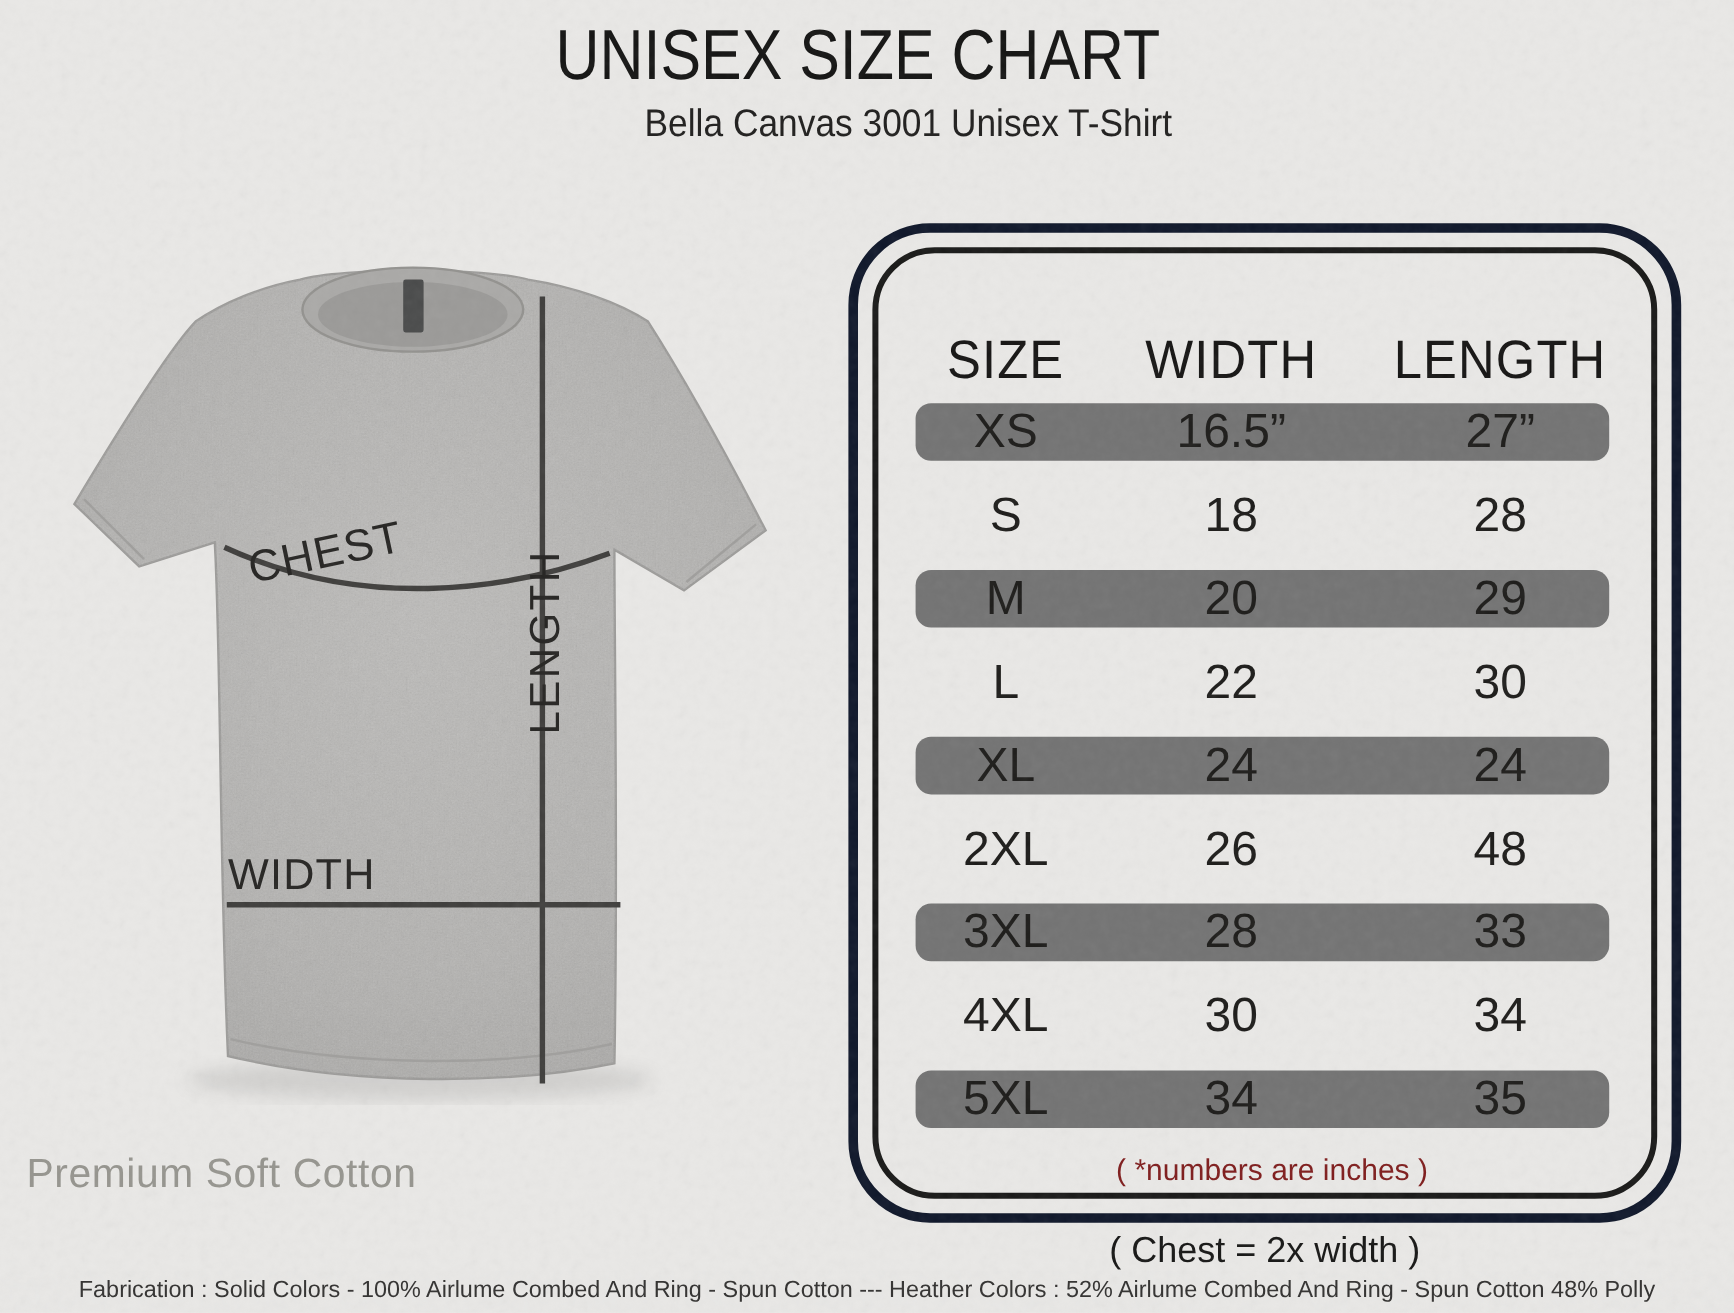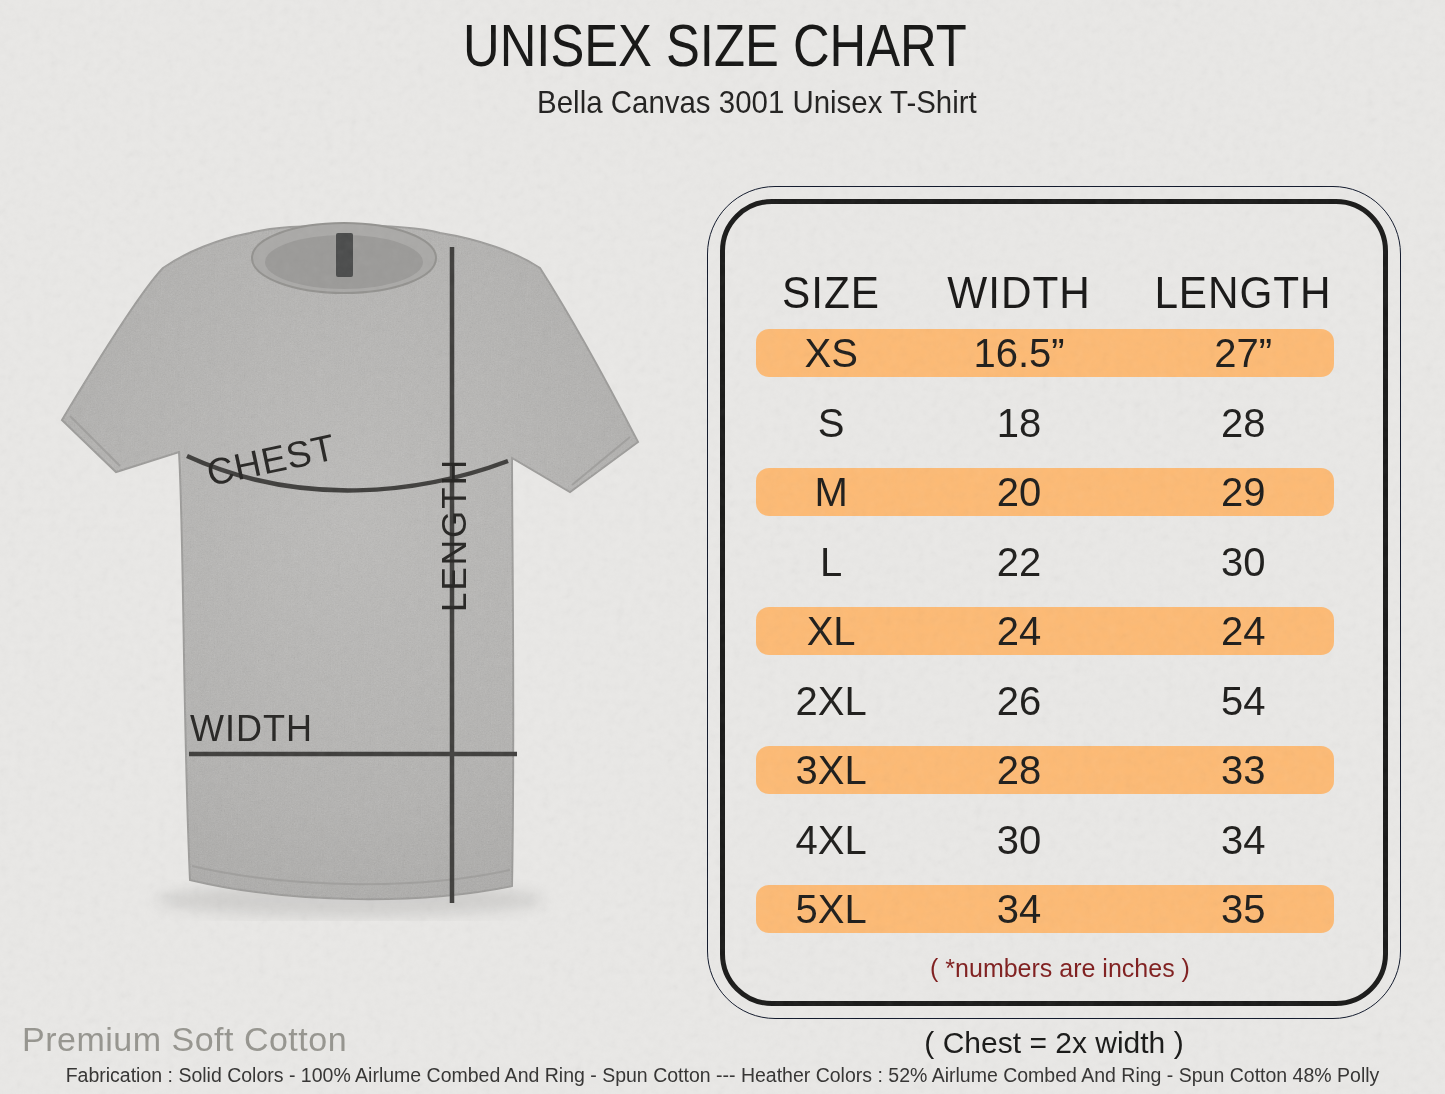--- a/index.html
+++ b/index.html
@@ -29,54 +29,54 @@
   
   .shirt-svg{position:absolute;left:0;top:0;width:700px;height:1000px;z-index:1;}
   .shirt-caption{
     position:absolute;left:102px;top:912px;width:500px;text-align:center;
     font-size:29px;font-weight:600;letter-spacing:.5px;color:#1c1b1a;z-index:2;
   }
 
   
   .size-box{
     position:absolute;left:707px;top:186px;width:694px;height:833px;
-    border:1px solid #0f172a;border-radius:68px;box-sizing:border-box;z-index:2;
+    border:8px solid #0f172a;border-radius:68px;box-sizing:border-box;z-index:2;
   }
   .size-box-inner{
     position:absolute;inset:12px;
     border:5px solid #191918;border-radius:52px;
   }
   .col-headers{position:absolute;top:62px;left:31px;width:578px;height:54px;}
   .col-headers span{
     position:absolute;top:50%;transform:translate(-50%,-50%) scaleX(.94);
     font-size:45px;font-weight:500;letter-spacing:1px;color:#161514;white-space:nowrap;
   }
   .h-size{left:13%;} .h-width{left:45.5%;} .h-length{left:84.3%;}
 
   .rows{position:absolute;inset:0;}
   .size-row{position:absolute;left:31px;width:578px;height:48px;}
-  .size-row.hl{background:#fdba74;border-radius:13px;}
+  .size-row.hl{background:#737373;border-radius:13px;}
   .size-row .cell{
     position:absolute;top:50%;transform:translate(-50%,-50%);
     font-size:40px;font-weight:400;color:#1d1c1a;white-space:nowrap;
   }
   .c-size{left:13%;} .c-width{left:45.5%;} .c-length{left:84.3%;}
 
   .footnote{
     position:absolute;left:12px;right:0;top:750px;text-align:center;
     font-size:25px;font-weight:500;color:#7f1d1d;
   }
 
   
   .chest-note{
     position:absolute;left:707px;top:1026px;width:694px;text-align:center;
     font-size:30px;font-weight:500;color:#171716;z-index:2;
   }
   .premium{
-    position:absolute;left:22px;top:1020px;
+    position:absolute;left:22px;top:959px;
     font-size:34px;font-weight:400;color:#96958f;letter-spacing:.5px;z-index:2;
   }
   .fabrication{
     position:absolute;left:0;top:1064px;width:1445px;text-align:center;
     font-size:19.5px;font-weight:400;color:#333231;z-index:2;white-space:nowrap;
   }
 
   svg text{font-family:"Liberation Sans", sans-serif;}
 </style>
 </head>
@@ -183,21 +183,21 @@
             <span class="cell c-length">30</span>
           </div>
           <div class="size-row hl" style="top: 403px;">
             <span class="cell c-size">XL</span>
             <span class="cell c-width">24</span>
             <span class="cell c-length">24</span>
           </div>
           <div class="size-row" style="top: 472.5px;">
             <span class="cell c-size">2XL</span>
             <span class="cell c-width">26</span>
-            <span class="cell c-length">54</span>
+            <span class="cell c-length">48</span>
           </div>
           <div class="size-row hl" style="top: 542px;">
             <span class="cell c-size">3XL</span>
             <span class="cell c-width">28</span>
             <span class="cell c-length">33</span>
           </div>
           <div class="size-row" style="top: 611.5px;">
             <span class="cell c-size">4XL</span>
             <span class="cell c-width">30</span>
             <span class="cell c-length">34</span>

